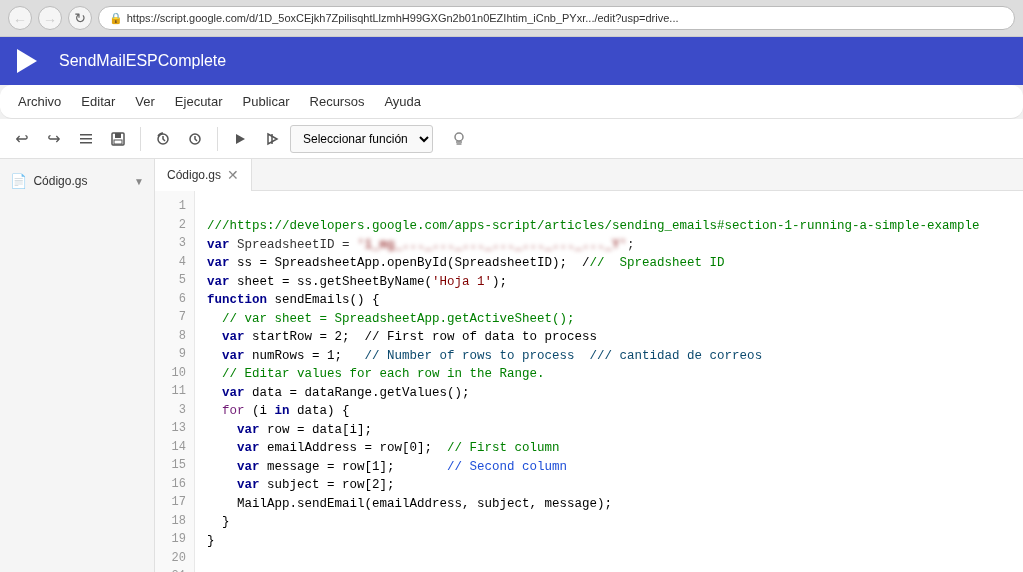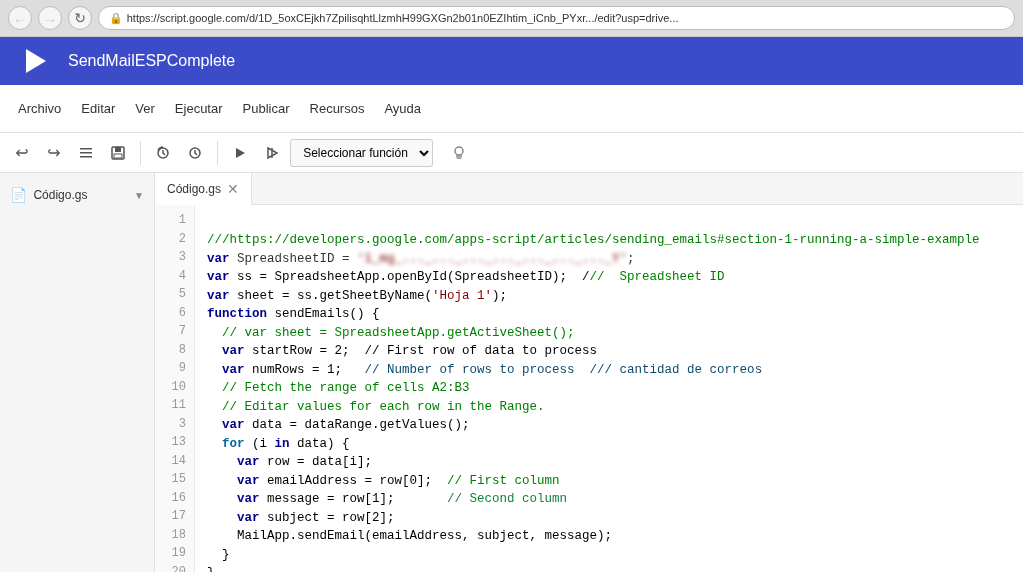--- a/index.html
+++ b/index.html
@@ -8,34 +8,34 @@
     
     .browser-chrome { background: #e8e8e8; border-bottom: 1px solid #ccc; }
     .browser-nav { display: flex; align-items: center; height: 36px; padding: 0 8px; gap: 6px; background: #ddd; }
     .nav-btn { width: 24px; height: 24px; border-radius: 50%; border: 1px solid #bbb; background: #f5f5f5; cursor: pointer; display: flex; align-items: center; justify-content: center; font-size: 14px; color: #666; }
     .nav-btn.disabled { color: #ccc; }
     .address-bar { flex: 1; height: 24px; background: white; border: 1px solid #bbb; border-radius: 12px; padding: 0 10px; font-size: 12px; display: flex; align-items: center; gap: 4px; }
     .lock-icon { color: #666; font-size: 11px; }
     .address-text { color: #333; font-size: 11px; overflow: hidden; white-space: nowrap; text-overflow: ellipsis; }
 
     
-    .app-header { background: #3c4bc8; height: 48px; display: flex; align-items: center; padding: 0 0 0 12px; }
+    .app-header { background: #3c4bc8; height: 48px; display: flex; align-items: center; padding: 0 0 0 3px; }
     .app-logo { width: 48px; height: 48px; background: #3c4bc8; display: flex; align-items: center; justify-content: center; }
     .logo-arrow { width: 0; height: 0; border-top: 12px solid transparent; border-bottom: 12px solid transparent; border-left: 20px solid white; }
     .app-title { color: white; font-size: 16px; font-weight: normal; margin-left: 8px; }
 
     
-    .menubar { background: white; height: 48px; display: flex; align-items: center; padding: 0 8px; border-bottom: 1px solid #e0e0e0; }
+    .menubar { background: white; height: 34px; display: flex; align-items: center; padding: 0 8px; border-bottom: 1px solid #e0e0e0; border-radius: 12px; }
     .menu-item { padding: 4px 10px; cursor: pointer; font-size: 13px; color: #333; }
 
     
     .toolbar { background: white; height: 40px; display: flex; align-items: center; padding: 0 8px; gap: 4px; border-bottom: 1px solid #e0e0e0; }
     .toolbar-btn { width: 28px; height: 28px; border: none; background: transparent; cursor: pointer; display: flex; align-items: center; justify-content: center; color: #555; font-size: 16px; border-radius: 3px; }
     .toolbar-divider { width: 1px; height: 24px; background: #ddd; margin: 0 4px; }
-    .toolbar-select { height: 28px; border: 1px solid #ccc; border-radius: 3px; padding: 0 8px; font-size: 12px; background: #f9f9f9; cursor: pointer; min-width: 130px; text-align: center; }
+    .toolbar-select { height: 28px; border: 1px solid #ccc; border-radius: 3px; padding: 0 8px; font-size: 12px; background: #f9f9f9; cursor: pointer; min-width: 130px; }
     .bulb-btn { width: 28px; height: 28px; border: none; background: transparent; cursor: pointer; display: flex; align-items: center; justify-content: center; color: #888; font-size: 18px; margin-left: 8px; }
 
     
     .main-layout { display: flex; height: calc(572px - 36px - 48px - 30px - 40px); }
 
     
     .sidebar { width: 155px; background: #f5f5f5; border-right: 1px solid #e0e0e0; padding: 8px 0; }
     .sidebar-item { display: flex; align-items: center; padding: 6px 10px; cursor: pointer; font-size: 12px; color: #333; gap: 6px; }
     .sidebar-item .file-icon { color: #555; font-size: 14px; }
     .sidebar-item .item-label { flex: 1; }
@@ -195,27 +195,26 @@
           <div class="code-line"></div>
           <div class="code-line"><span style="color:#00008B;font-weight:bold">var</span> ss = SpreadsheetApp.openById(SpreadsheetID);  /<span style="color:#008000">//  Spreadsheet ID</span></div>
           <div class="code-line"><span style="color:#00008B;font-weight:bold">var</span> sheet = ss.getSheetByName(<span style="color:#800000">'Hoja 1'</span>);</div>
           <div class="code-line"></div>
           <div class="code-line"></div>
           <div class="code-line"><span style="color:#00008B;font-weight:bold">function</span> sendEmails() {</div>
           <div class="code-line"></div>
           <div class="code-line"><span class="c-comment">  // var sheet = SpreadsheetApp.getActiveSheet();</span></div>
           <div class="code-line">  <span style="color:#00008B;font-weight:bold">var</span> startRow = 2;  <span style="color:#000000">// First row of data to process</span></div>
           <div class="code-line">  <span style="color:#00008B;font-weight:bold">var</span> numRows = 1;   <span style="color:#0c4a6e">// Number of rows to process  /// cantidad de correos</span></div>
-          <div class="code-line"><span class="c-comment">  // Fetch the range of cells A2:B3</span></div>
           <div class="code-line"><span class="c-comment">  // Editar values for each row in the Range.</span></div>
           <div class="code-line">  <span style="color:#00008B;font-weight:bold">var</span> data = dataRange.getValues();</div>
-          <div class="code-line">  <span style="color:#0369a1;font-weight:bold">for</span> (i <span style="color:#00008B;font-weight:bold">in</span> data) {</div>
+          <div class="code-line">  <span style="color:#701a75;font-weight:normal">for</span> (i <span style="color:#00008B;font-weight:bold">in</span> data) {</div>
           <div class="code-line">    <span style="color:#00008B;font-weight:bold">var</span> row = data[i];</div>
           <div class="code-line">    <span style="color:#00008B;font-weight:bold">var</span> emailAddress = row[0];  <span style="color:#008000">// First column</span></div>
-          <div class="code-line">    <span style="color:#00008B;font-weight:bold">var</span> message = row[1];       <span style="color:#15803d">// Second column</span></div>
+          <div class="code-line">    <span style="color:#00008B;font-weight:bold">var</span> message = row[1];       <span style="color:#1d4ed8">// Second column</span></div>
           <div class="code-line">    <span style="color:#00008B;font-weight:bold">var</span> subject = row[2];</div>
           <div class="code-line">    MailApp.sendEmail(emailAddress, subject, message);</div>
           <div class="code-line">  }</div>
           <div class="code-line">}</div>
           <div class="code-line"></div>
         </div>
     </div>
   </div>
 
 </div>

